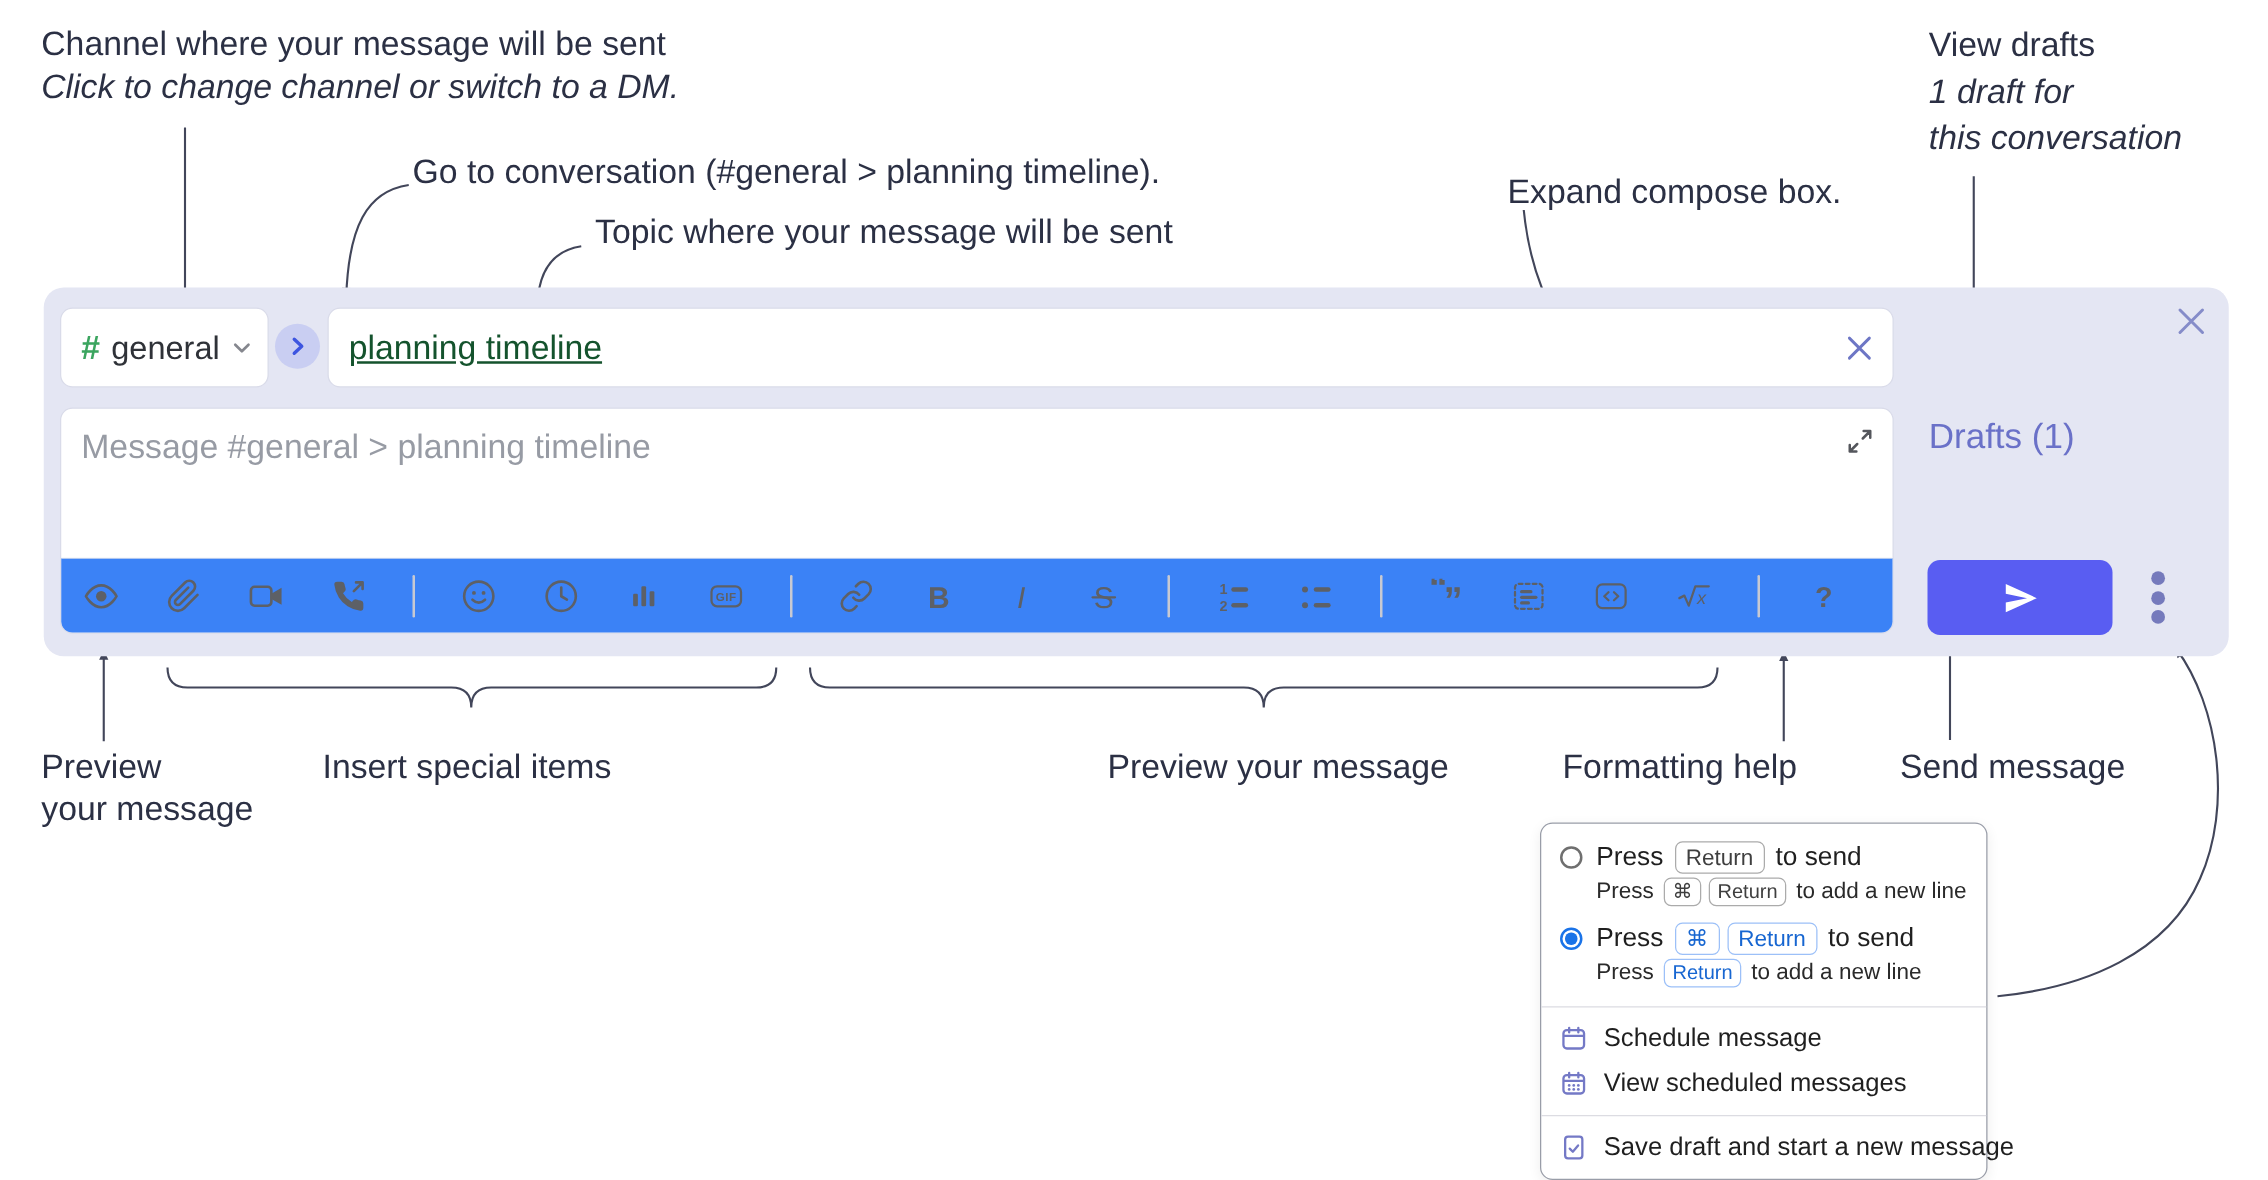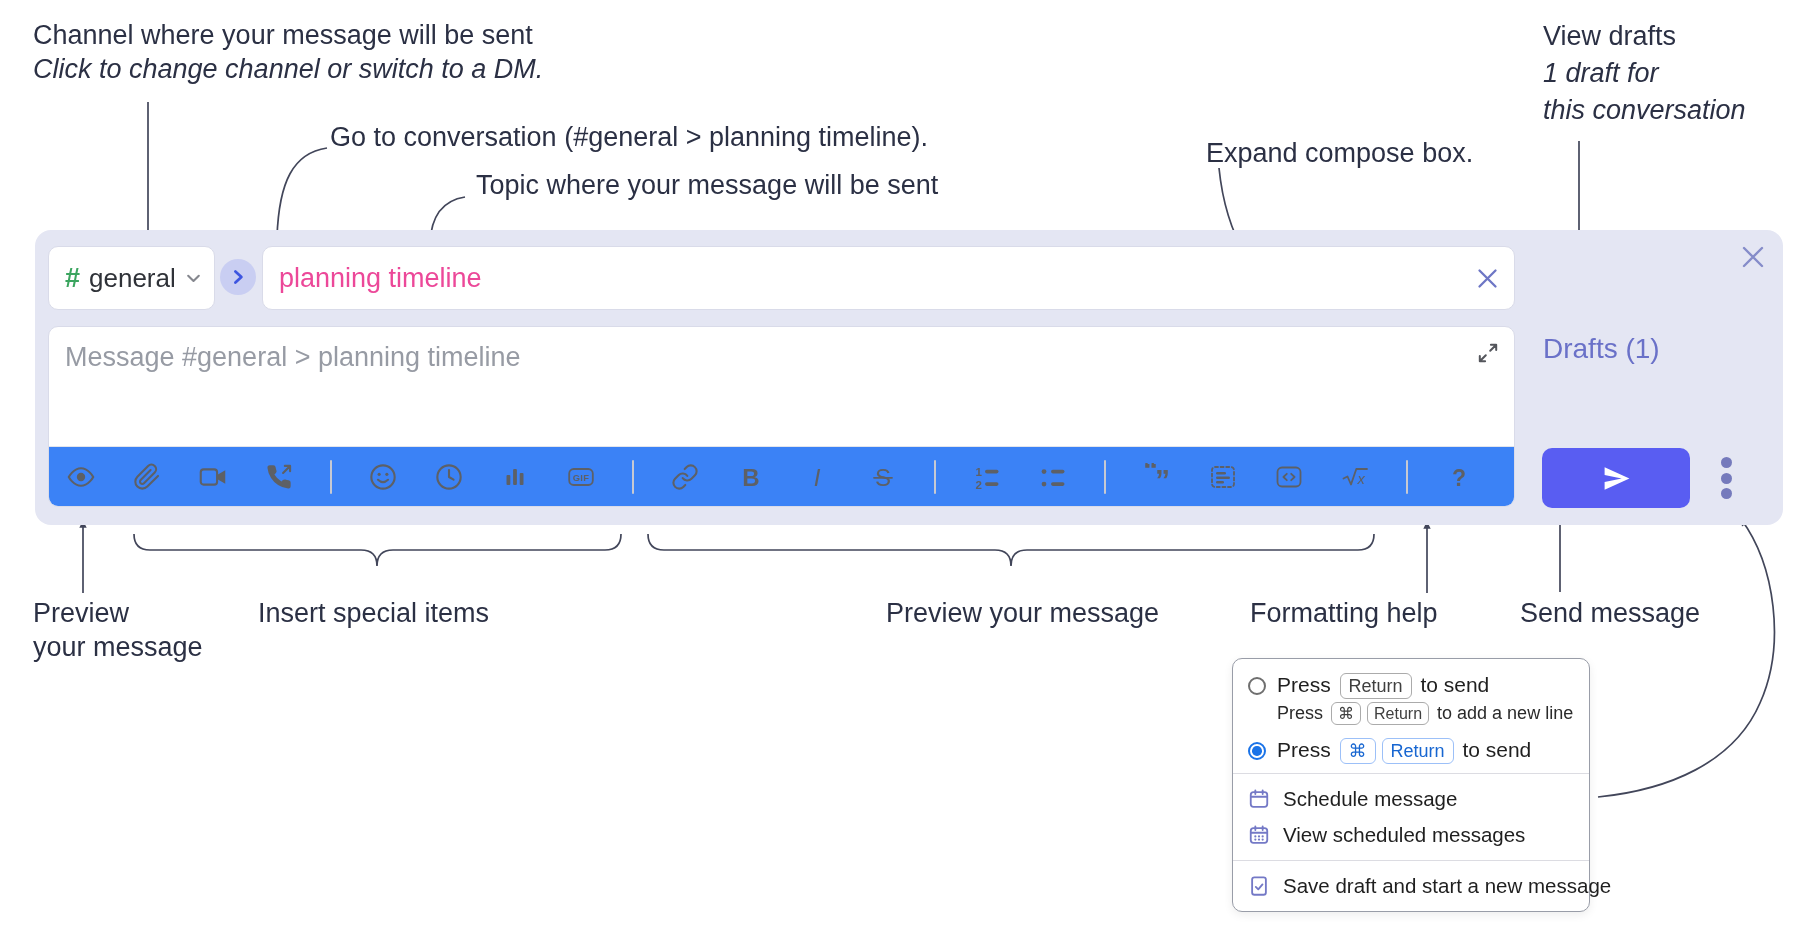--- a/index.html
+++ b/index.html
@@ -15,21 +15,21 @@
            background:#e4e6f3;border-radius:16px;}
   .wbox{position:absolute;background:#fff;border:1px solid #d9dbe9;border-radius:10px;box-sizing:border-box;}
   #channel-box{left:13px;top:16px;width:167px;height:64px;display:flex;align-items:center;
                padding:0 12px 0 16px;gap:9px;cursor:pointer;}
   #hash{color:#3ba55f;font-weight:700;font-size:27px;}
   #channel-name{font-size:26px;color:#2f3238;flex:1;}
   #goto-circle{position:absolute;left:185px;top:29px;width:36px;height:36px;border-radius:50%;
                background:#c9cef2;display:flex;align-items:center;justify-content:center;cursor:pointer;}
   #topic-box{left:227px;top:16px;width:1253px;height:64px;display:flex;align-items:center;}
   #topic-input{flex:1;border:none;outline:none;background:transparent;font:27px "Liberation Sans",sans-serif;
-               color:#ec4899;padding:0 0 0 16px;}
+               color:#14532d;padding:0 0 0 16px;text-decoration:underline;}
   #topic-clear{flex:none;width:34px;height:34px;margin-right:10px;display:flex;align-items:center;
                justify-content:center;cursor:pointer;}
   #message-box{left:13px;top:96px;width:1467px;height:181px;}
   #message-input{position:absolute;left:0;right:54px;top:0;bottom:61px;border:none;outline:none;resize:none;
                  background:transparent;font:27px "Liberation Sans",sans-serif;color:#2f3238;
                  padding:15px 0 0 16px;}
   #message-input::placeholder{color:#979ba4;opacity:1;}
   #expand-btn{position:absolute;right:11px;top:11px;width:30px;height:30px;display:flex;align-items:center;
               justify-content:center;cursor:pointer;}
   #toolbar{position:absolute;left:0;right:0;bottom:0;height:60px;background:#3b82f6;
@@ -326,20 +326,21 @@
     <div id="menu-options">
         <div class="opt-row">
           <span class="radio"></span>
           <span>Press <span class="key">Return</span> to send</span>
         </div>
         <div class="opt-sub"><span>Press <span class="key">⌘</span><span class="key">Return</span> to add a new line</span></div>
         <div class="opt-row">
           <span class="radio sel"></span>
           <span>Press <span class="key blue">⌘</span><span class="key blue">Return</span> to send</span>
         </div>
+        <div class="opt-sub"><span>Press <span class="key blue">Return</span> to add a new line</span></div>
       </div>
     <div class="menu-sep"></div>
     <div id="menu-items">
         <div class="menu-item">
           <span>
             <svg viewBox="0 0 24 24">
               <rect class="ps" x="3" y="4.5" width="18" height="16" rx="3"></rect>
               <path class="ps" d="M8 2.5 V6.5 M16 2.5 V6.5 M3.5 9.5 H20.5"></path>
             </svg>
           </span>

